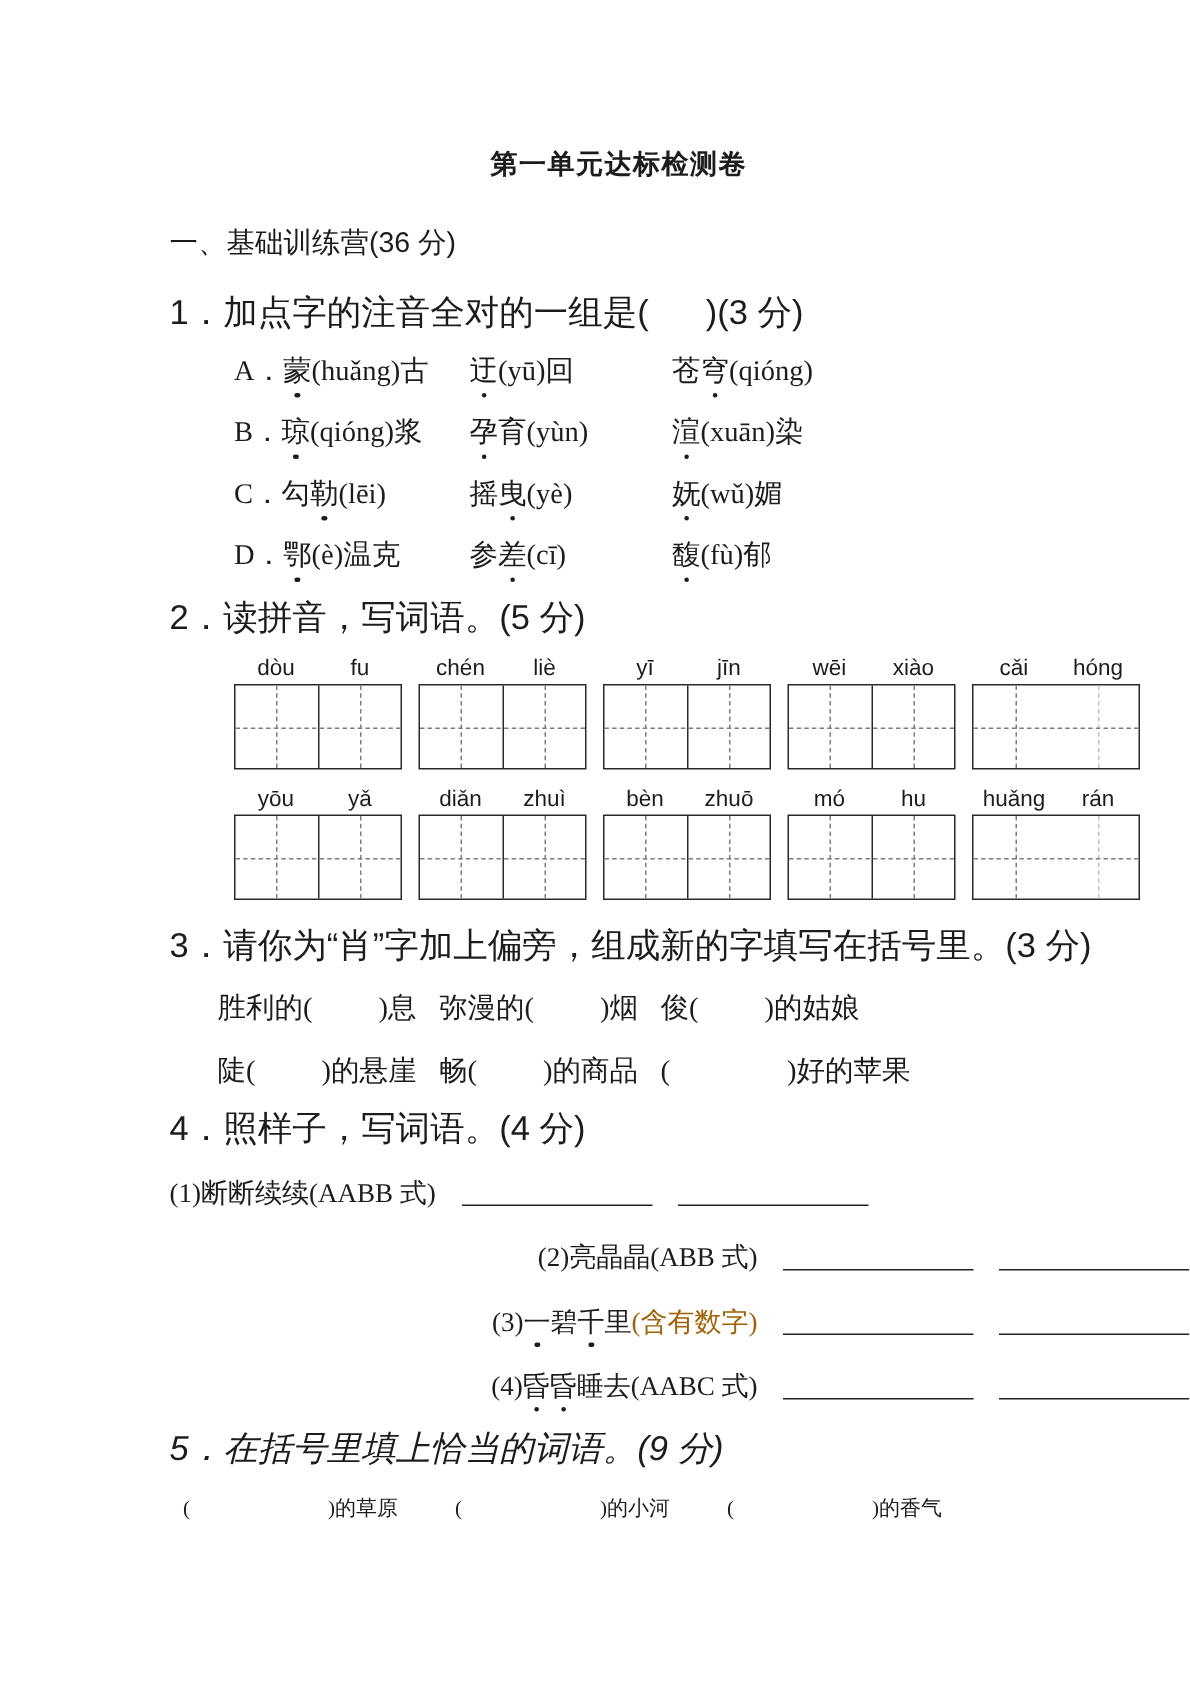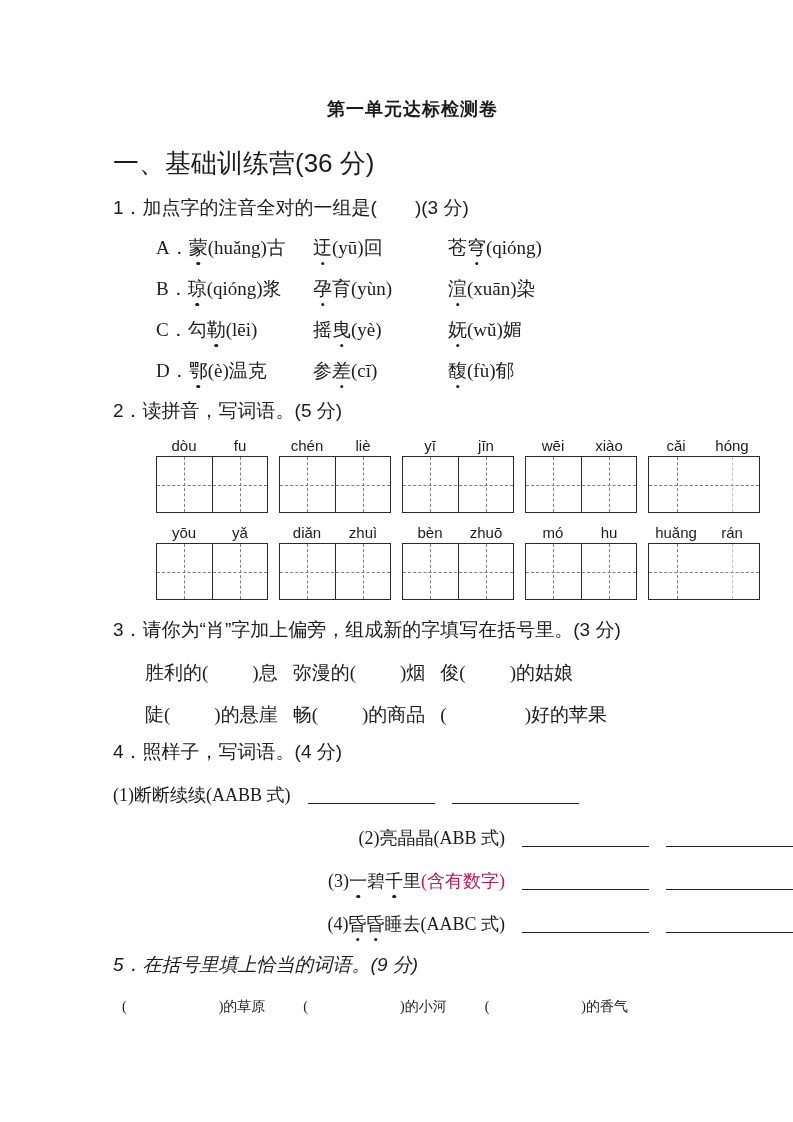--- a/index.html
+++ b/index.html
@@ -9,25 +9,25 @@
     -webkit-font-smoothing:antialiased;overflow:hidden;
   }
   .page{position:relative;width:793px;height:1122px;background:#fff;}
 
   .title{
     margin:97px 0 0 0;text-align:center;transform:translateX(16px);
     font-family:"Liberation Serif",serif;font-weight:bold;
     font-size:18px;line-height:24px;letter-spacing:1px;
   }
   .sec-heading{
-    margin:29px 0 0 113px;font-size:26px;line-height:26px;
+    margin:29px 0 0 113px;font-size:19px;line-height:26px;
     font-family:"Liberation Sans",sans-serif;
   }
   .stem{
-    margin-left:113px;font-size:19px;line-height:24px;
+    margin-left:113px;font-size:23px;line-height:24px;
     font-family:"Liberation Sans",sans-serif;
   }
   .stem-q1{margin-top:20px;}
   .stem-q2{margin-top:14px;}
   .stem-q3{margin-top:18px;}
   .stem-q4{margin-top:13px;}
   .stem-q5{margin-top:16px;font-style:italic;}
   .gap-q1{display:inline-block;width:38px;}
 
   
@@ -36,21 +36,21 @@
   .opt-col1{width:157px;}
   .opt-col2{width:135px;}
   .opt-col3{flex:1;}
 
   
   .u-dot{position:relative;display:inline-block;}
   .u-dot::after{
     content:'';position:absolute;left:50%;bottom:-4px;transform:translateX(-50%);
     width:3.5px;height:3.5px;border-radius:50%;background:#1c1c1c;
   }
-  .kai{font-family:"Liberation Serif",serif;color:#be185d;}
+  .kai{font-family:"Liberation Serif",serif;color:#a16207;}
 
   
   .prow{display:flex;margin-left:156px;gap:11px;}
   .prow1{margin-top:15px;}
   .prow2{margin-top:12px;}
   .pword{width:112px;}
   .syl{display:flex;font-family:"Liberation Sans",sans-serif;font-size:15px;line-height:16px;margin-bottom:2px;}
   .syl span{flex:1;text-align:center;}
   .gridbox{position:relative;height:55px;border:1.5px solid #2a2a2a;display:flex;}
   .gridbox::after{content:'';position:absolute;left:0;right:0;top:50%;border-top:1px dashed #7d7d7d;}

